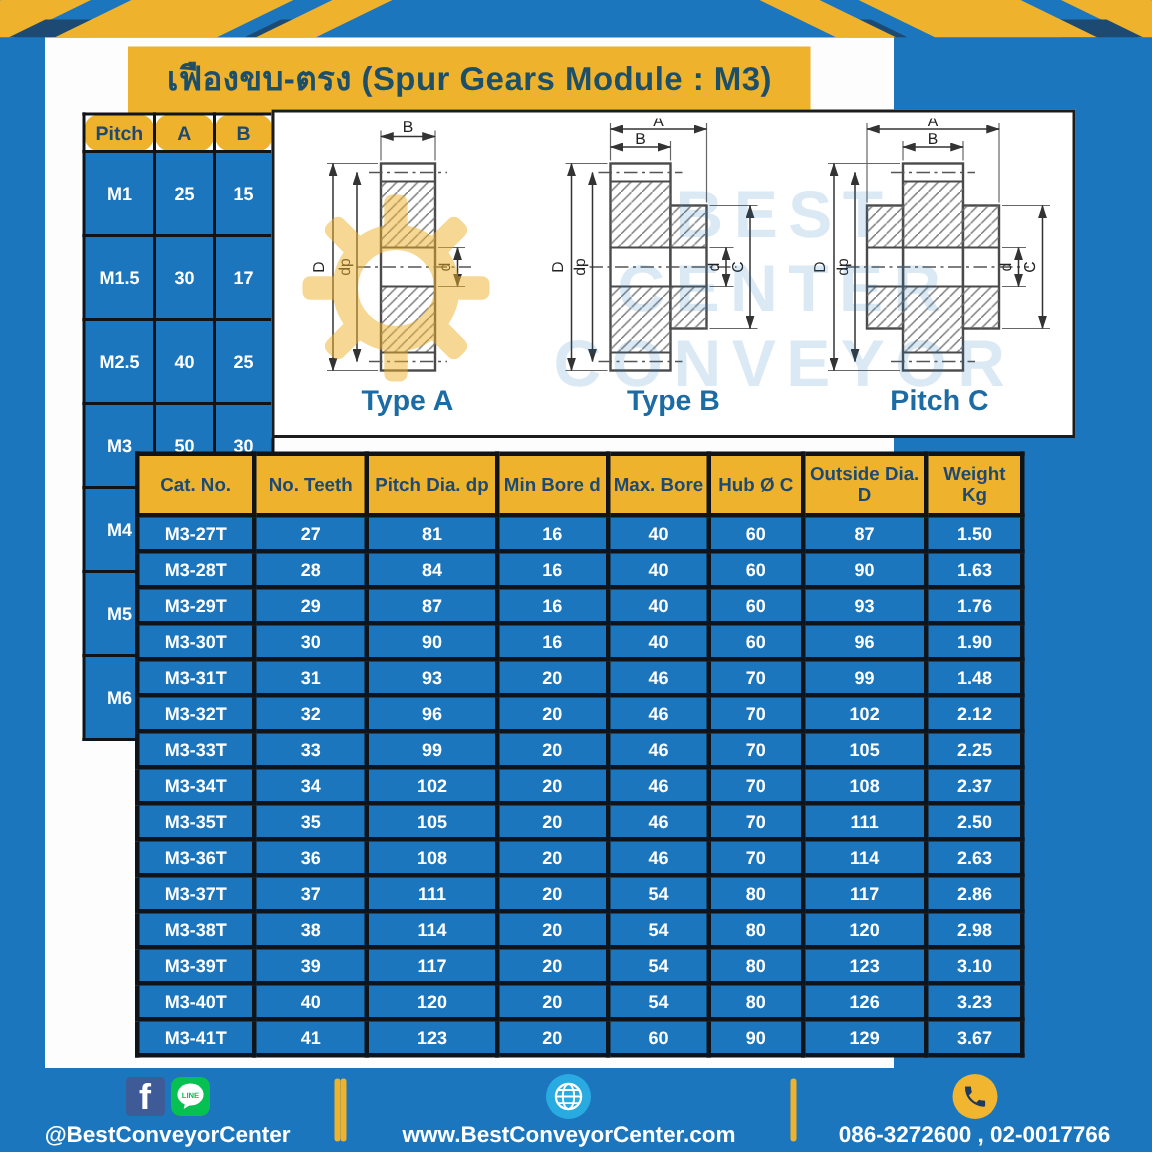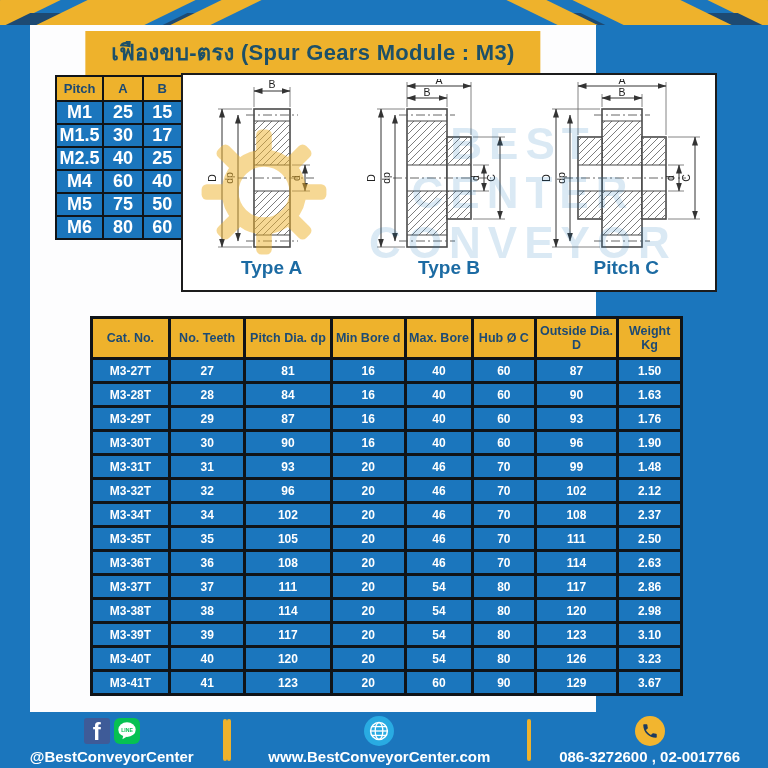--- a/index.html
+++ b/index.html
@@ -21,35 +21,35 @@
   .card{position:absolute;top:25px;left:30px;width:566px;height:687px;background:var(--card);}
 
   .title-banner{position:absolute;top:6px;left:50%;transform:translateX(-50%);
     background:var(--accent);padding:4px 26px 6px;white-space:nowrap;}
   .title-banner span{font-size:22px;font-weight:bold;color:var(--titletext);letter-spacing:.3px;}
 
   
   .pitch-wrap{position:absolute;top:50px;left:25px;width:128px;}
   table{border-collapse:collapse;table-layout:fixed;width:100%;}
   #pitch-table th,#pitch-table td{border:2px solid var(--tblborder);text-align:center;vertical-align:middle;}
-  #pitch-table th{background:var(--accent);color:var(--navy);font-size:13px;font-weight:bold;padding:4px 0;}
-  #pitch-table td{background:var(--blue);color:#fff;font-size:18px;font-weight:600;padding:0 0;}
+  #pitch-table th{background:var(--accent);color:var(--navy);font-size:13px;font-weight:bold;padding:4px 0;border-radius:11px;}
+  #pitch-table td{background:var(--blue);color:#fff;font-size:12px;font-weight:600;padding:20px 0;}
 
   
   .panel{position:absolute;top:48px;left:151px;width:536px;height:219px;border:2px solid #1c1c1c;
     background:#fff;display:flex;justify-content:space-around;align-items:flex-start;padding-top:4px;}
   .drawing{display:flex;flex-direction:column;align-items:center;position:relative;z-index:1;}
   .drawing .cap{font-size:19px;font-weight:bold;color:var(--caption);margin-top:-6px;}
   .wm{position:absolute;left:160px;top:44px;width:360px;text-align:center;z-index:2;pointer-events:none;
       font-weight:bold;font-size:44px;line-height:1.12;letter-spacing:7px;color:rgba(27,118,189,0.16);}
   .wm-gear{position:absolute;left:16px;top:42px;z-index:2;pointer-events:none;opacity:.5;}
   svg text{font-family:"Liberation Sans",sans-serif;}
 
   
-  .spec-wrap{position:absolute;top:291px;left:60px;width:593px;}
+  .spec-wrap{position:absolute;top:276px;left:60px;width:593px;}
   #spec-table th,#spec-table td{border:3px solid var(--tblborder);text-align:center;vertical-align:middle;}
   #spec-table th{background:var(--accent);color:var(--navy);font-size:12.5px;font-weight:bold;padding:5px 0;}
   #spec-table td{background:var(--blue);color:#fff;font-size:12px;font-weight:600;padding:3.5px 0;}
 
   
   .footer{position:absolute;top:712px;left:0;width:768px;height:56px;background:var(--blue);
     display:flex;align-items:stretch;}
   .fsec{display:flex;flex-direction:column;align-items:center;justify-content:flex-start;padding-top:3px;}
   .fdiv{width:4px;background:var(--accent);height:42px;margin-top:7px;border-radius:2px;}
   .icons{display:flex;align-items:center;gap:4px;height:32px;}
@@ -106,20 +106,25 @@
             </tr>
             <tr>
               <td>M1.5</td>
               <td>30</td>
               <td>17</td>
             </tr>
             <tr>
               <td>M2.5</td>
               <td>40</td>
               <td>25</td>
+            </tr>
+            <tr>
+              <td>M3</td>
+              <td>50</td>
+              <td>30</td>
             </tr>
             <tr>
               <td>M4</td>
               <td>60</td>
               <td>40</td>
             </tr>
             <tr>
               <td>M5</td>
               <td>75</td>
               <td>50</td>
@@ -387,20 +392,30 @@
               <td>M3-32T</td>
               <td>32</td>
               <td>96</td>
               <td>20</td>
               <td>46</td>
               <td>70</td>
               <td>102</td>
               <td>2.12</td>
             </tr>
             <tr>
+              <td>M3-33T</td>
+              <td>33</td>
+              <td>99</td>
+              <td>20</td>
+              <td>46</td>
+              <td>70</td>
+              <td>105</td>
+              <td>2.25</td>
+            </tr>
+            <tr>
               <td>M3-34T</td>
               <td>34</td>
               <td>102</td>
               <td>20</td>
               <td>46</td>
               <td>70</td>
               <td>108</td>
               <td>2.37</td>
             </tr>
             <tr>

